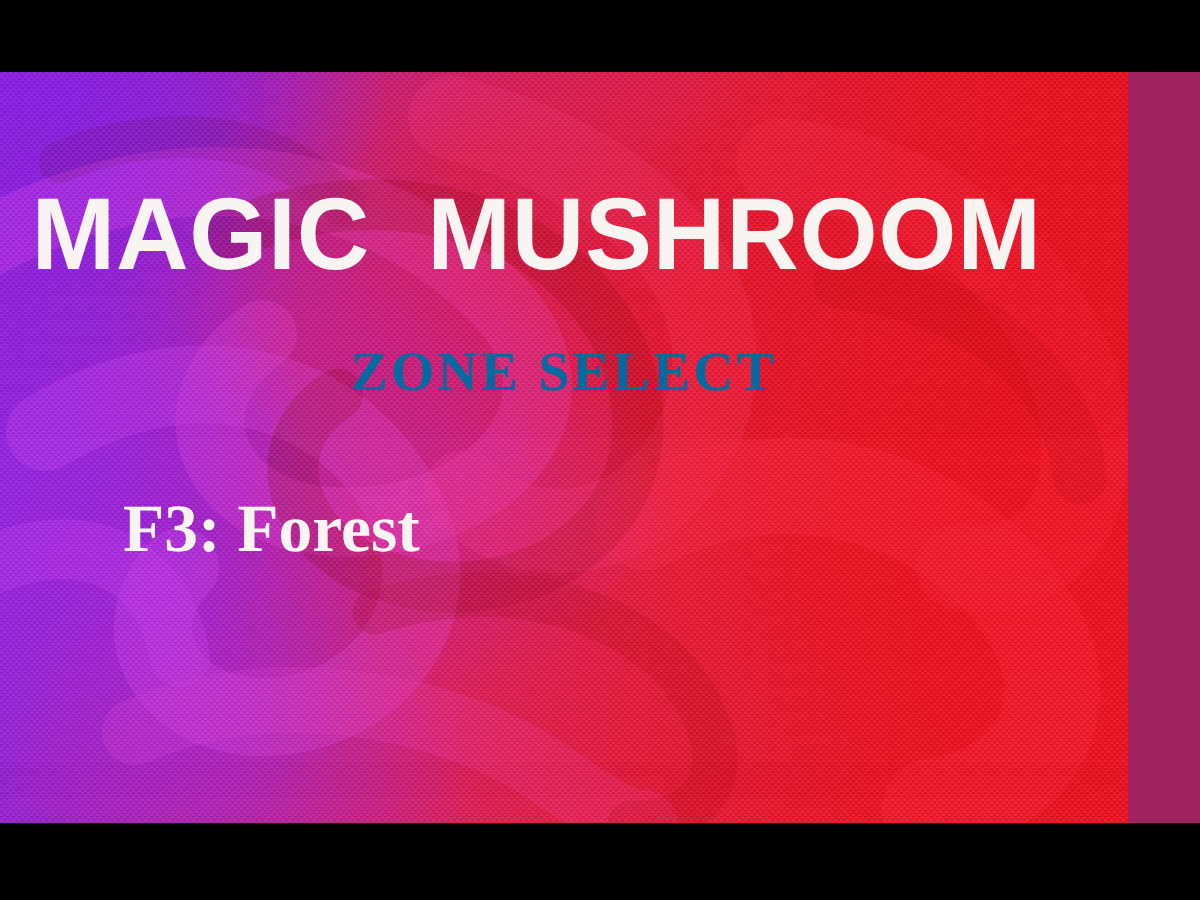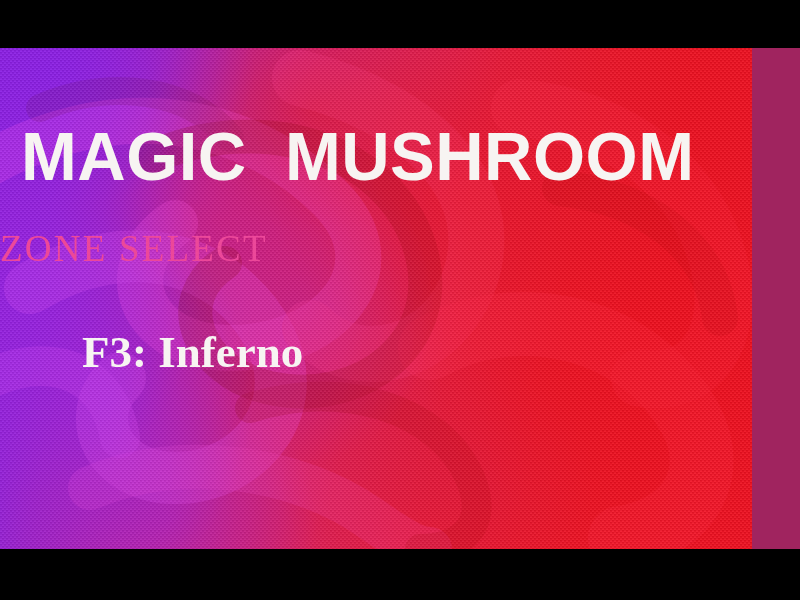--- a/index.html
+++ b/index.html
@@ -147,23 +147,24 @@
     white-space: pre;
     transform: scaleX(0.985);
     transform-origin: left top;
   }
 
   #zone-select-label {
     position: absolute;
     left: 0;
     top: 230px;
     width: 752px;
-    color: #ec4899;
+    text-align: center;
+    color: #0369a1;
     font-family: "Liberation Serif", serif;
-    font-weight: normal;
+    font-weight: bold;
     font-size: 37px;
     line-height: 37px;
     letter-spacing: 2.2px;
   }
 
   #zone-list {
     position: absolute;
     left: 82px;
     top: 322px;
     list-style: none;
@@ -219,18 +220,18 @@
   <div class="letterbox top"></div>
   <div class="letterbox bottom"></div>
 
   <div id="content">
 
     <div id="game-title">MAGIC  MUSHROOM</div>
 
     <div id="zone-select-label">ZONE SELECT</div>
 
     <ul id="zone-list">
-      <li class="zone-entry">F3: Inferno</li>
+      <li class="zone-entry">F3: Forest</li>
     </ul>
 
   </div>
 
 </div>
 
 </body></html>

